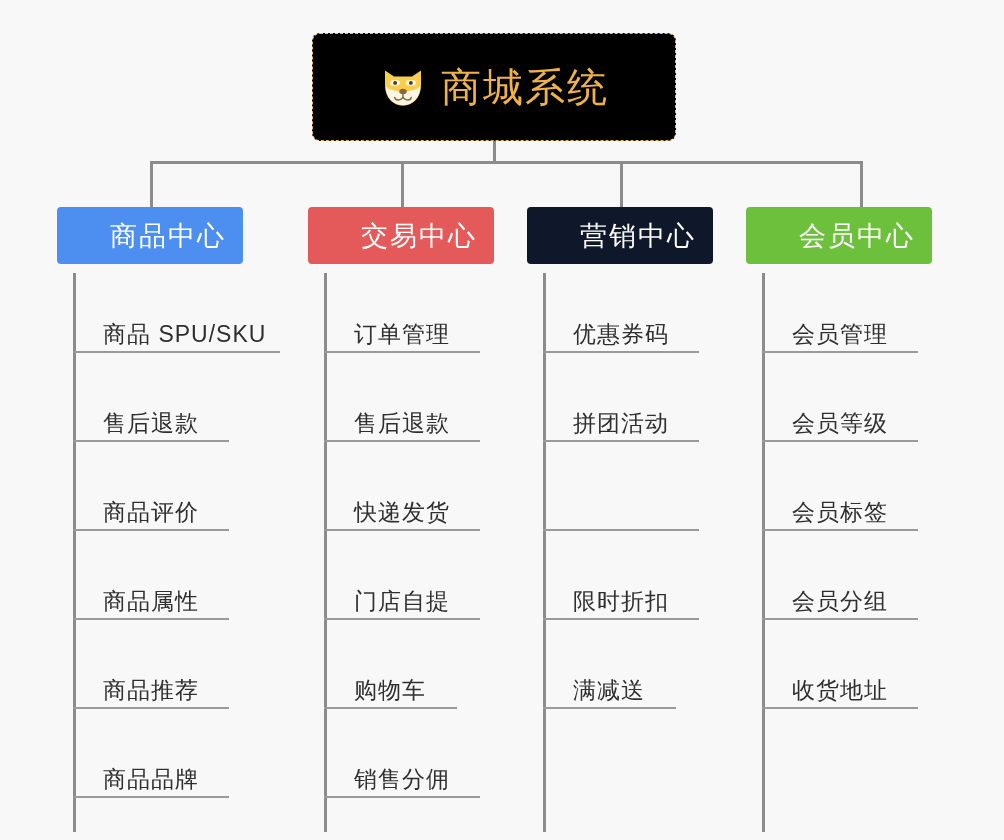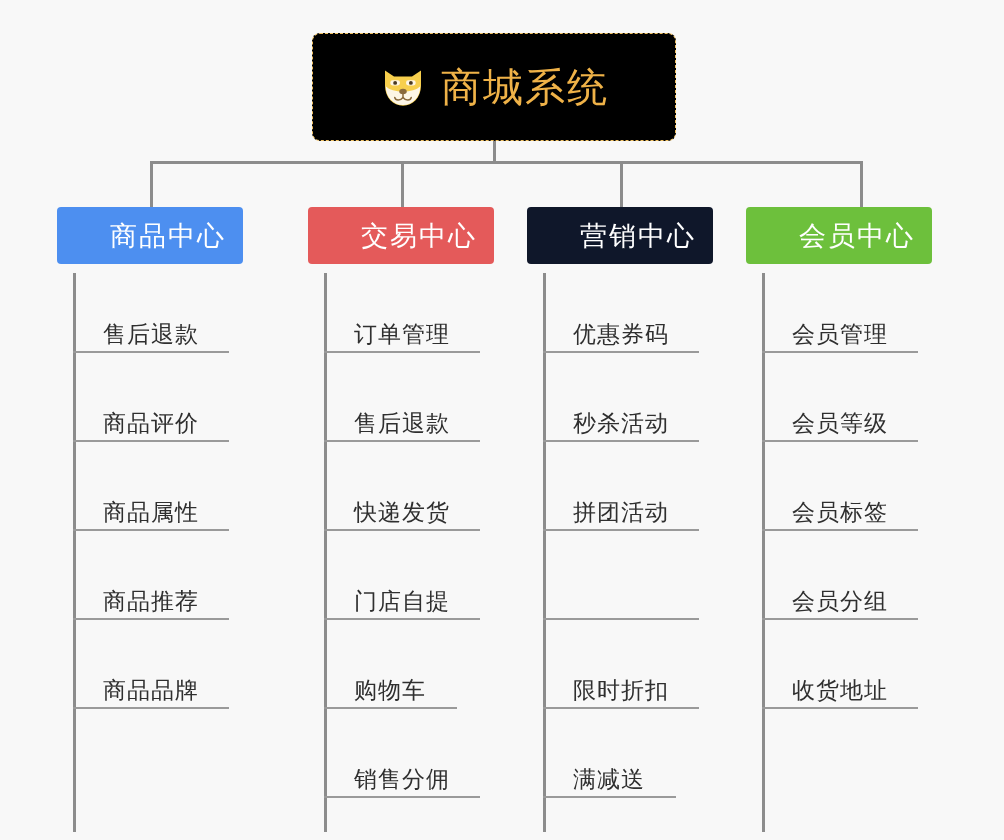--- a/index.html
+++ b/index.html
@@ -149,20 +149,24 @@
   <div class="conn conn-v" style="left: 620px; top: 161px; height: 46px; background: rgb(140, 140, 140);"></div>
   <div class="conn conn-v" style="left: 860px; top: 161px; height: 46px; background: rgb(140, 140, 140);"></div>
 
   <div class="column" style="left:57px; width:250px;">
     <div class="cat-card" style="width: 186px; background: rgb(77, 143, 240);">
       <span>商品中心</span>
     </div>
     <div class="leaf-rail" style="height: 559px; background: rgb(140, 140, 140);"></div>
     <ul class="leaf-list">
       <li class="leaf-item">
+        <span class="leaf-underline" style="width:207px;"></span>
+        <span class="leaf-label">商品 SPU/SKU</span>
+      </li>
+      <li class="leaf-item">
         <span class="leaf-underline" style="width:156px;"></span>
         <span class="leaf-label">售后退款</span>
       </li>
       <li class="leaf-item">
         <span class="leaf-underline" style="width:156px;"></span>
         <span class="leaf-label">商品评价</span>
       </li>
       <li class="leaf-item">
         <span class="leaf-underline" style="width:156px;"></span>
         <span class="leaf-label">商品属性</span>
@@ -216,24 +220,20 @@
       <span>营销中心</span>
     </div>
     <div class="leaf-rail" style="height: 559px; background: rgb(140, 140, 140);"></div>
     <ul class="leaf-list">
       <li class="leaf-item">
         <span class="leaf-underline" style="width:156px;"></span>
         <span class="leaf-label">优惠券码</span>
       </li>
       <li class="leaf-item">
         <span class="leaf-underline" style="width:156px;"></span>
-        <span class="leaf-label">秒杀活动</span>
-      </li>
-      <li class="leaf-item">
-        <span class="leaf-underline" style="width:156px;"></span>
         <span class="leaf-label">拼团活动</span>
       </li>
       <li class="leaf-item">
         <span class="leaf-underline" style="width:156px;"></span>
       </li>
       <li class="leaf-item">
         <span class="leaf-underline" style="width:156px;"></span>
         <span class="leaf-label">限时折扣</span>
       </li>
       <li class="leaf-item">

